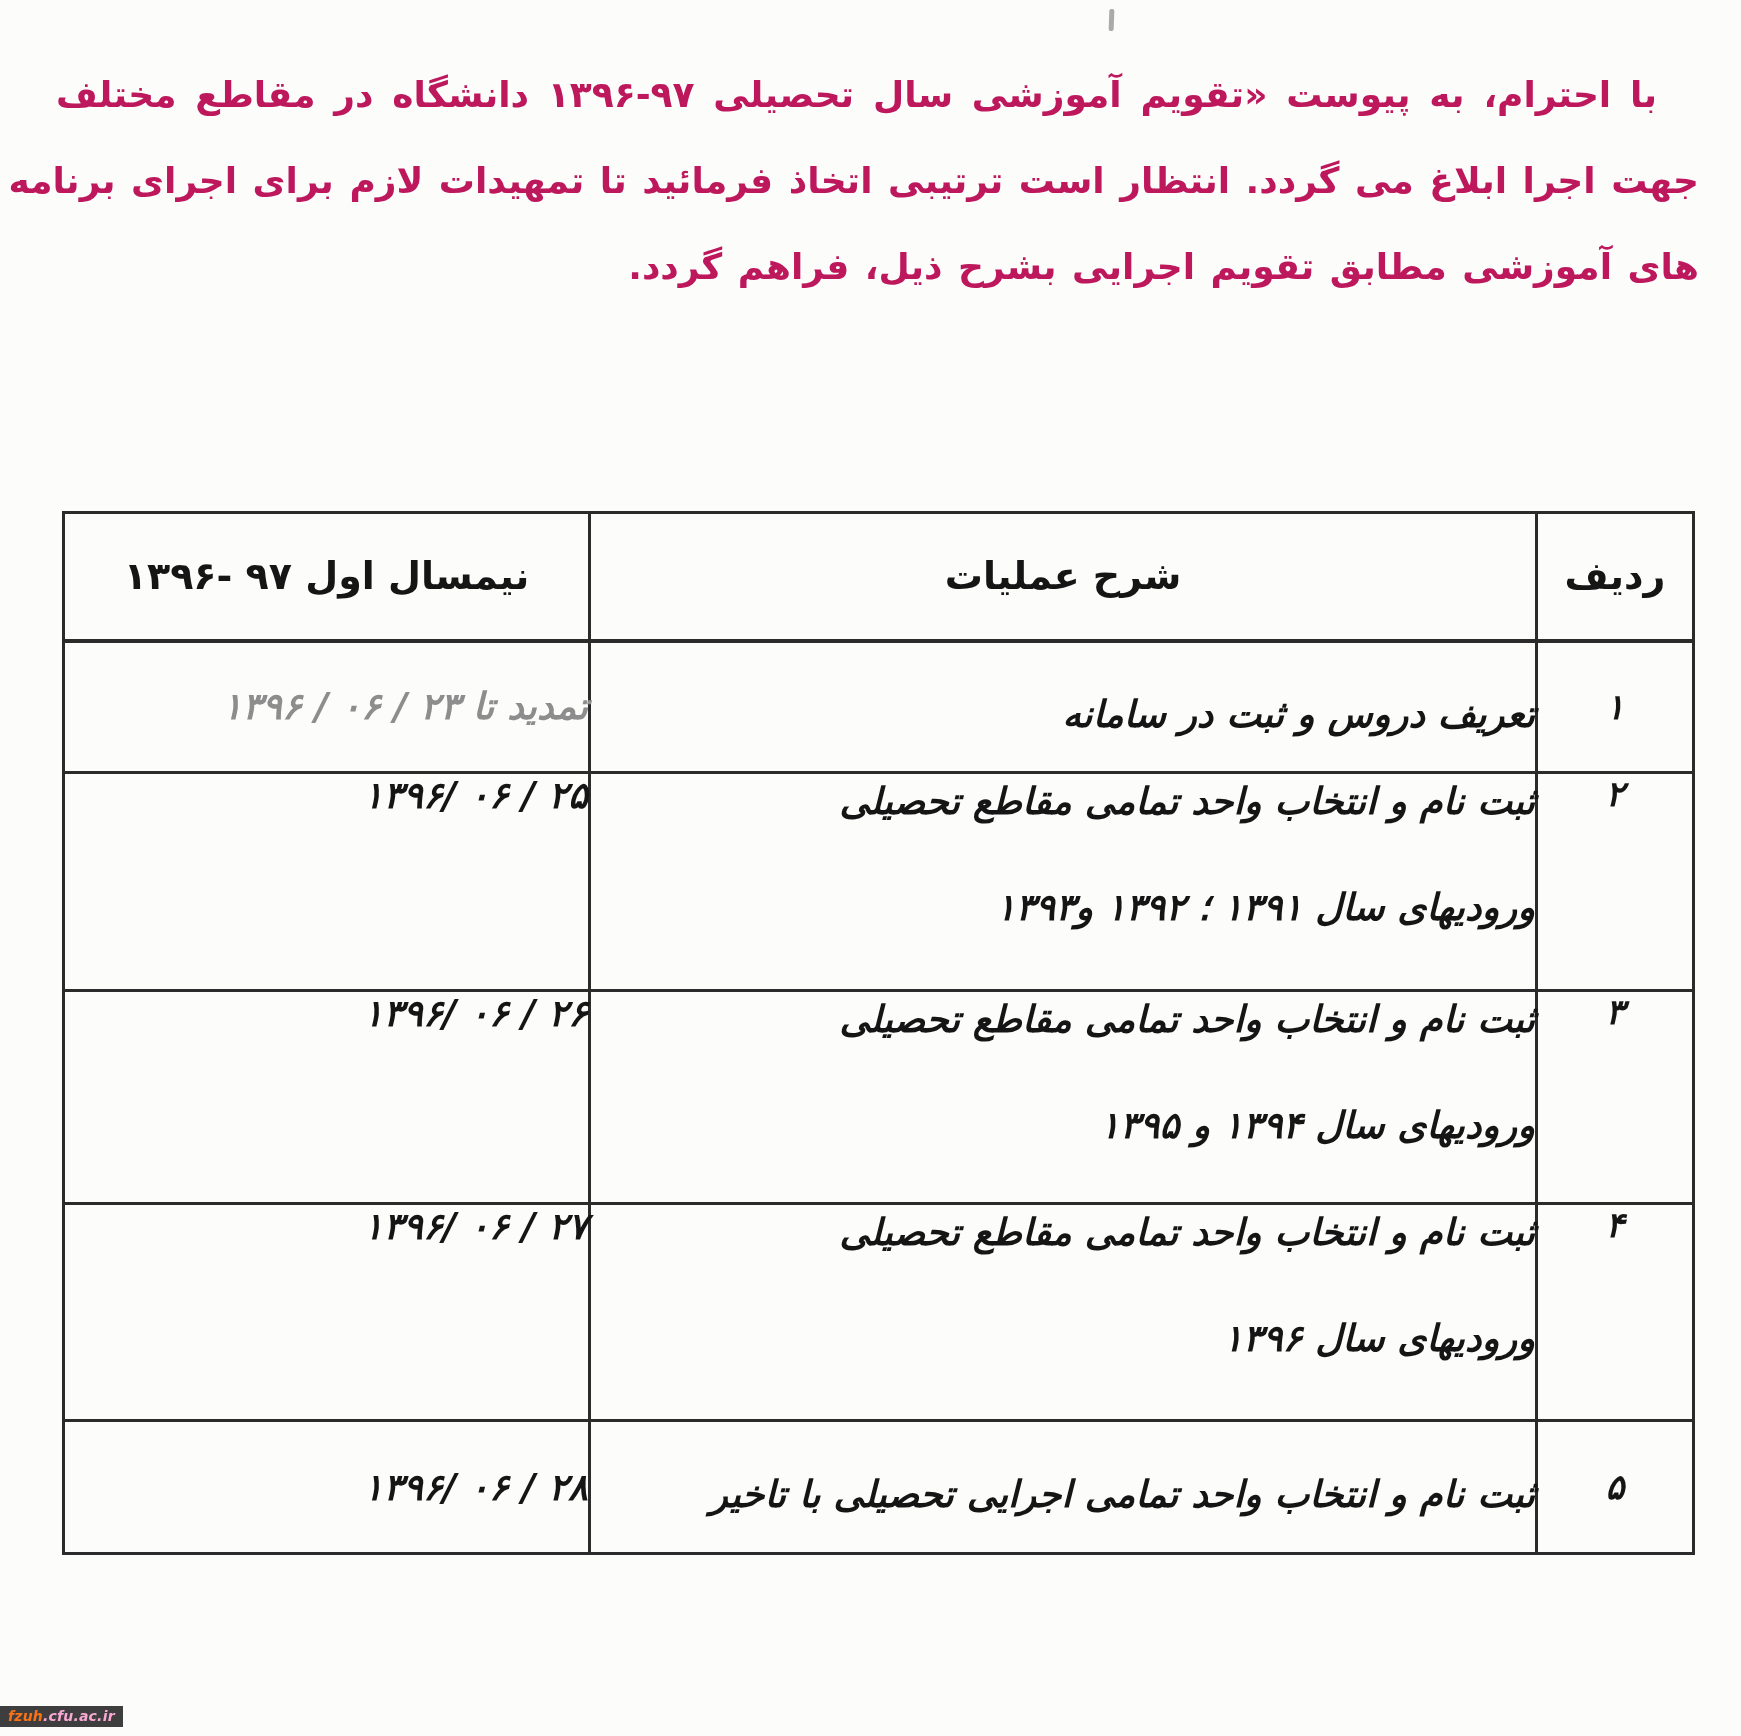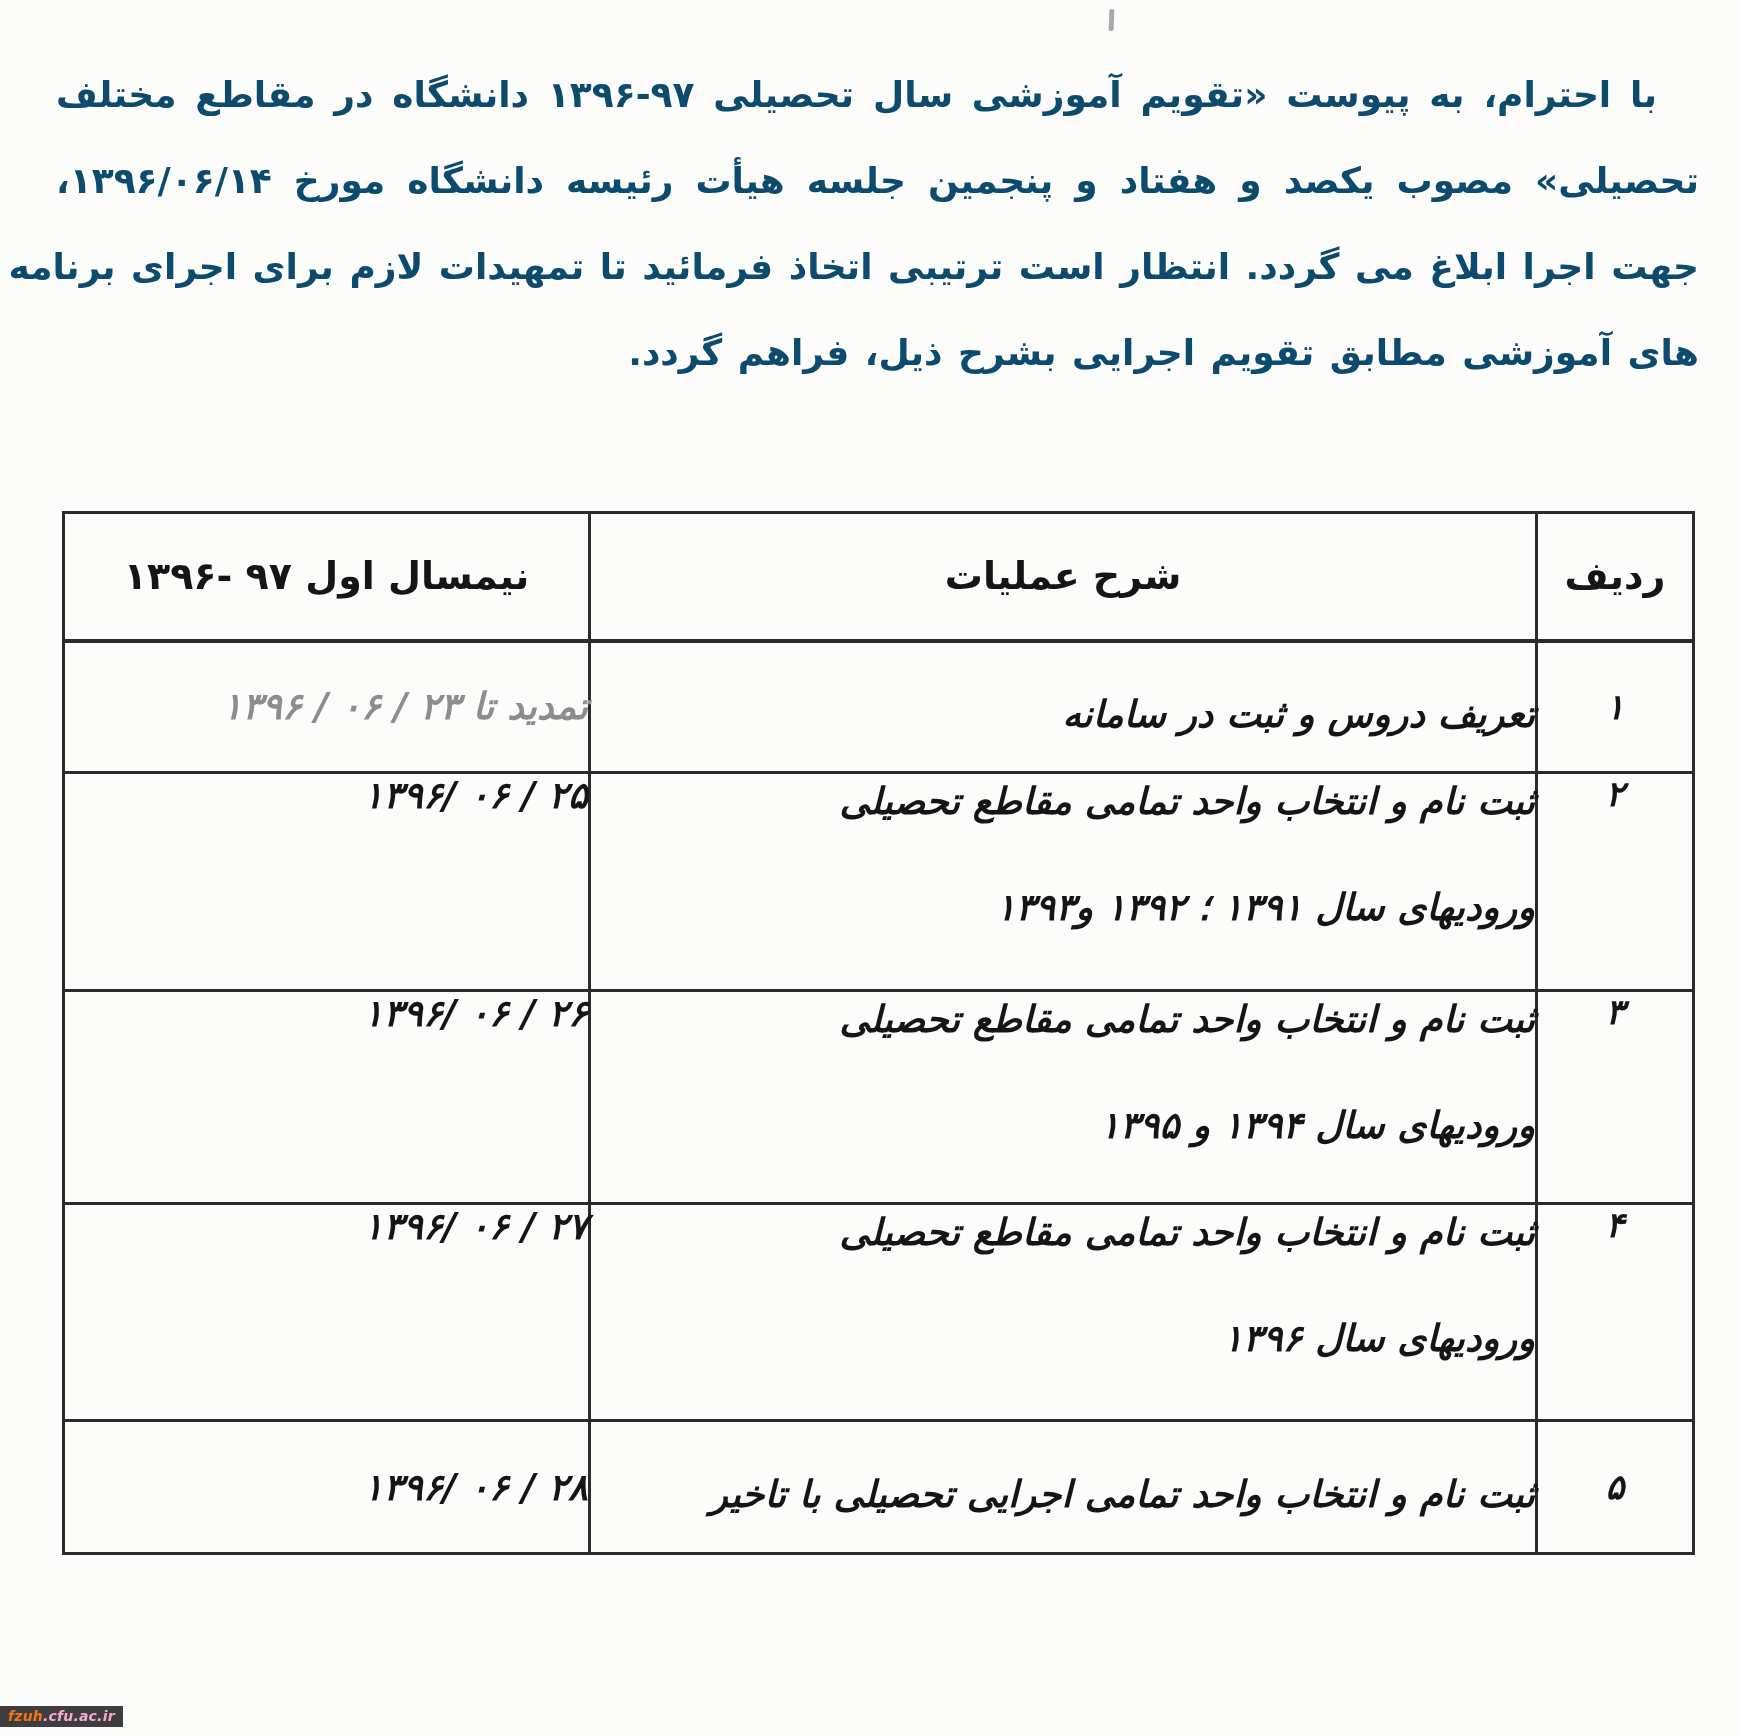--- a/index.html
+++ b/index.html
@@ -15,21 +15,21 @@
   
   .scan-tick{
     position:absolute;left:1109px;top:9px;width:5px;height:22px;
     background:#8f8f8f;border-radius:2px;transform:rotate(2deg);opacity:.75;
   }
 
   
   .letter{
     position:absolute;top:52px;right:42px;left:56px;
     direction:rtl;
-    color:#0c4a6e;
+    color:#be185d;
     font-weight:bold;
     font-size:36px;
   }
   .pline{
     line-height:86px;height:86px;
     text-align:justify;
     text-align-last:justify;
     white-space:nowrap;
     word-spacing:3px;
   }
@@ -80,21 +80,20 @@
 </style>
 </head>
 <body>
 
 <div class="page">
 
   <div class="scan-tick"></div>
 
   <div class="letter">
     <div class="pline indent">با احترام، به پیوست «تقویم آموزشی سال تحصیلی ۹۷-۱۳۹۶ دانشگاه در مقاطع مختلف</div>
-    <div class="pline">تحصیلی» مصوب یکصد و هفتاد و پنجمین جلسه هیأت رئیسه دانشگاه مورخ ۱۳۹۶/۰۶/۱۴،</div>
     <div class="pline">جهت اجرا ابلاغ می گردد. انتظار است ترتیبی اتخاذ فرمائید تا تمهیدات لازم برای اجرای برنامه</div>
     <div class="pline endline">های آموزشی مطابق تقویم اجرایی بشرح ذیل، فراهم گردد.</div>
   </div>
 
   <table class="cal">
     <colgroup>
       <col style="width:157px">
       <col style="width:947px">
       <col style="width:526px">
     </colgroup>

